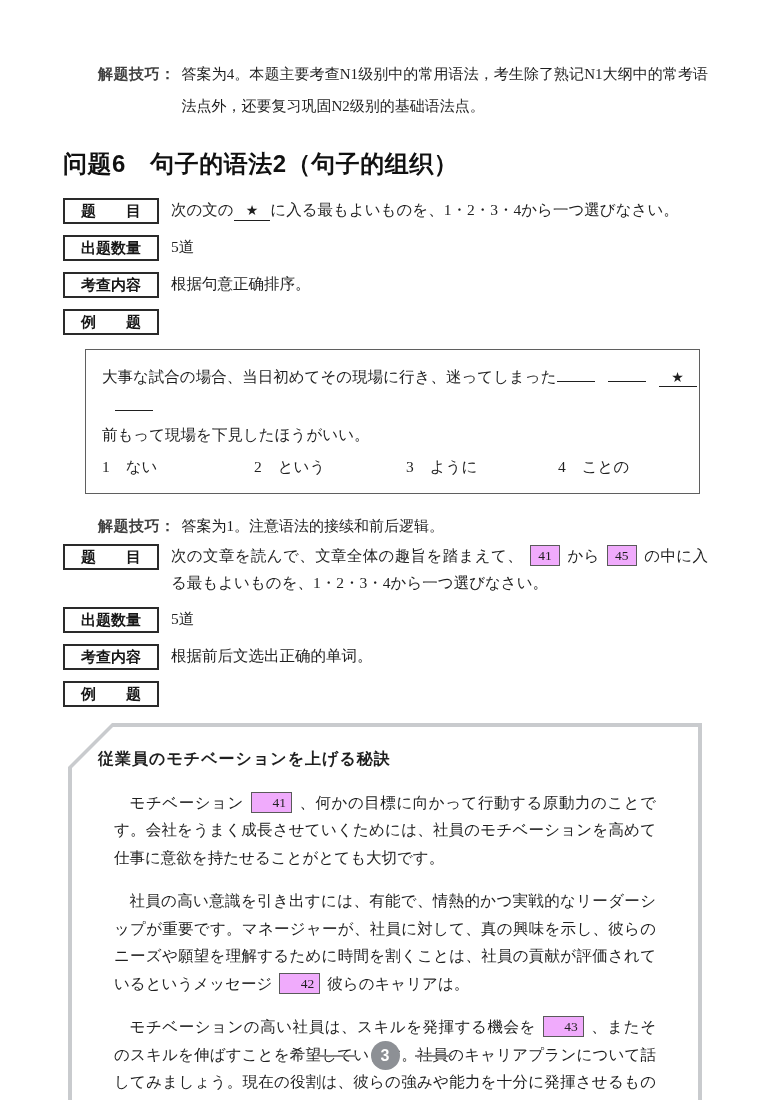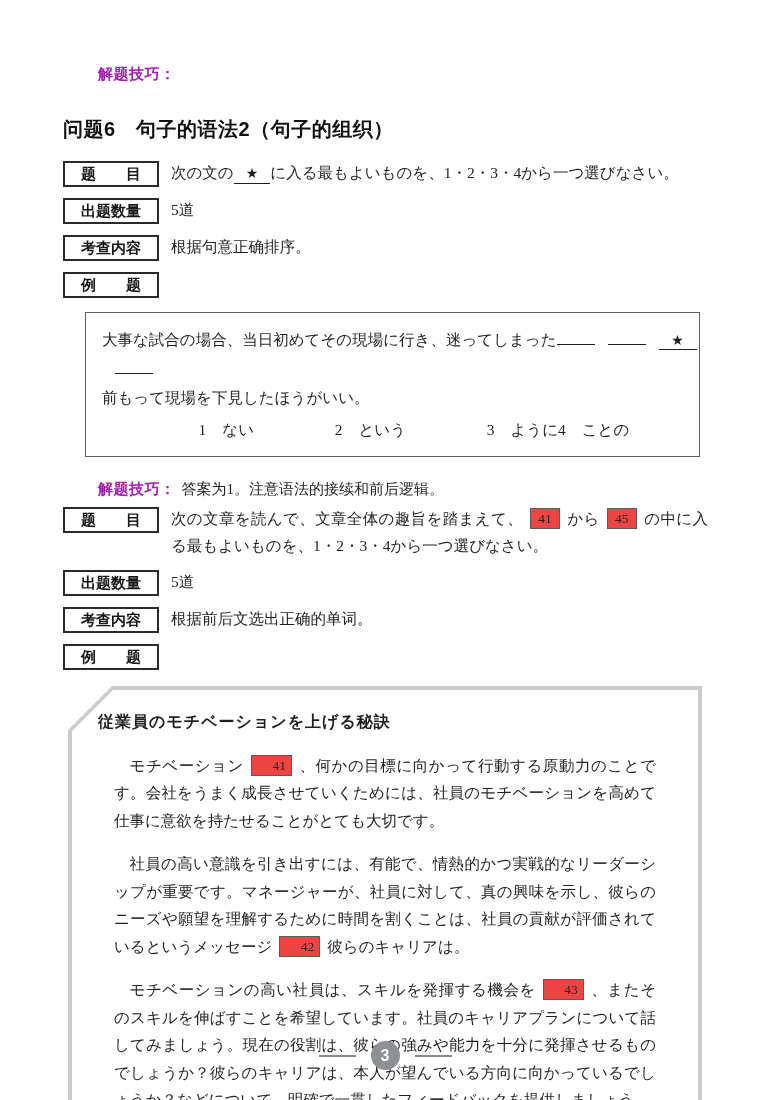--- a/index.html
+++ b/index.html
@@ -14,27 +14,27 @@
   .content{
     position:absolute;
     left:63px;top:58px;
     width:645px;
   }
   
   .tip{display:flex;align-items:flex-start;font-size:15px;line-height:32px;padding-left:35px;}
   .tip .tip-label{
     flex:none;
     font-family:"Liberation Sans","DejaVu Sans",sans-serif;
-    font-weight:bold;color:#a21caf;letter-spacing:.5px;margin-right:6px;
+    font-weight:bold;color:#404040;letter-spacing:.5px;margin-right:6px;
   }
   .tip .tip-body{flex:1;text-align:justify;}
   
   .heading{
     font-family:"Liberation Sans","DejaVu Sans",sans-serif;
-    font-weight:bold;font-size:20px;color:#111;
+    font-weight:bold;font-size:24px;color:#111;
     margin:26px 0 16px 0;letter-spacing:.5px;
   }
   
   .row{display:flex;align-items:flex-start;margin-bottom:9px;font-size:15.5px;line-height:27px;}
   .lbox{
     flex:none;box-sizing:border-box;width:96px;
     border:2px solid #2a2a2a;
     font-family:"Liberation Sans","DejaVu Sans",sans-serif;
     font-weight:bold;font-size:15px;line-height:20px;
     text-align:center;padding:1px 2px;margin-right:12px;margin-top:2px;
@@ -43,21 +43,21 @@
   .row .rtext{flex:1;text-align:justify;}
   .starline{
     border-bottom:1.6px solid #1f1f1f;
     padding:0 12px;display:inline-block;line-height:20px;
     font-family:"DejaVu Sans",sans-serif;font-size:14px;
   }
   
   .numbox{
     display:inline-block;box-sizing:border-box;
     min-width:30px;text-align:center;
-    background:#ef4444;border:1px solid #5a5a5a;
+    background:#f0abfc;border:1px solid #5a5a5a;
     font-size:13.5px;line-height:19px;padding:0 5px;
     margin:0 7px;vertical-align:1px;
   }
   
   .example-box{
     box-sizing:border-box;
     margin:14px 0 12px 22px;
     width:615px;
     border:1.6px solid #5f5f5f;
     padding:12px 2px 12px 16px;
@@ -65,21 +65,21 @@
   }
   .blank{
     display:inline-block;box-sizing:border-box;
     width:38px;height:20px;line-height:20px;
     border-bottom:1.6px solid #1f1f1f;
     margin-left:13px;text-align:center;
     font-family:"DejaVu Sans",sans-serif;font-size:14px;
   }
   .blank.first{margin-left:0;}
   .options{display:flex;margin-top:3px;}
-  .opt{width:152px;flex:none;text-align:right;}
+  .opt{width:152px;flex:none;}
   .opt:last-child{width:auto;}
   .opt .onum{display:inline-block;margin-right:16px;}
   
   .passage-outer{
     margin:16px 0 0 5px;
     width:634px;
     background:#c9cbce;
     clip-path:polygon(44px 0,100% 0,100% 100%,0 100%,0 44px);
     padding:4px;box-sizing:border-box;
   }
@@ -108,20 +108,21 @@
     display:flex;align-items:center;justify-content:center;
   }
 </style>
 </head>
 <body>
 
 <div class="content">
 
   <div class="tip">
     <span class="tip-label">解题技巧：</span>
+    <span class="tip-body">答案为4。本题主要考查N1级别中的常用语法，考生除了熟记N1大纲中的常考语法点外，还要复习巩固N2级别的基础语法点。</span>
   </div>
 
   <div class="heading">问题6　句子的语法2（句子的组织）</div>
 
   <div class="row">
     <span class="lbox">题　　目</span>
     <span class="rtext">
       <span>次の文の</span><span class="starline">★</span><span>に入る最もよいものを、1・2・3・4から一つ選びなさい。</span>
     </span>
   </div>

